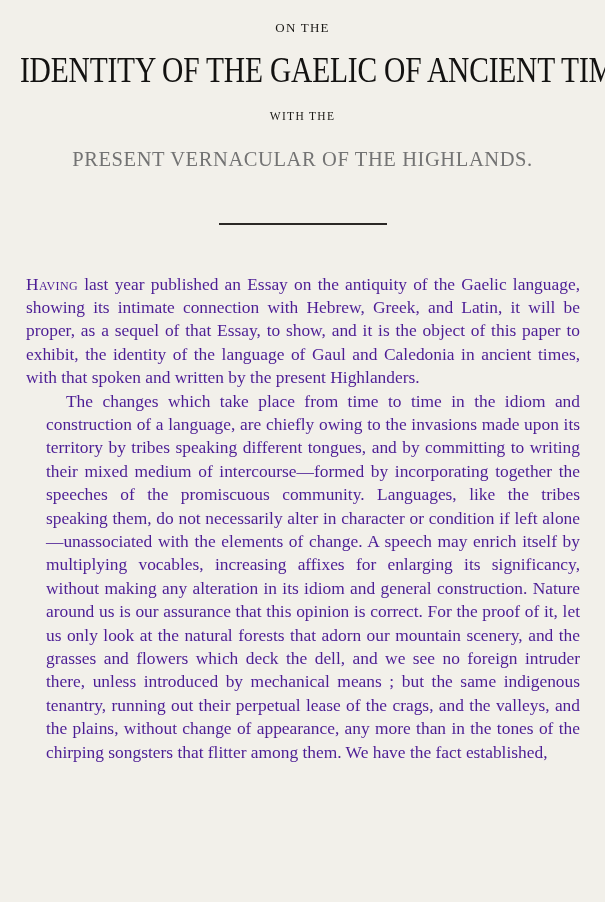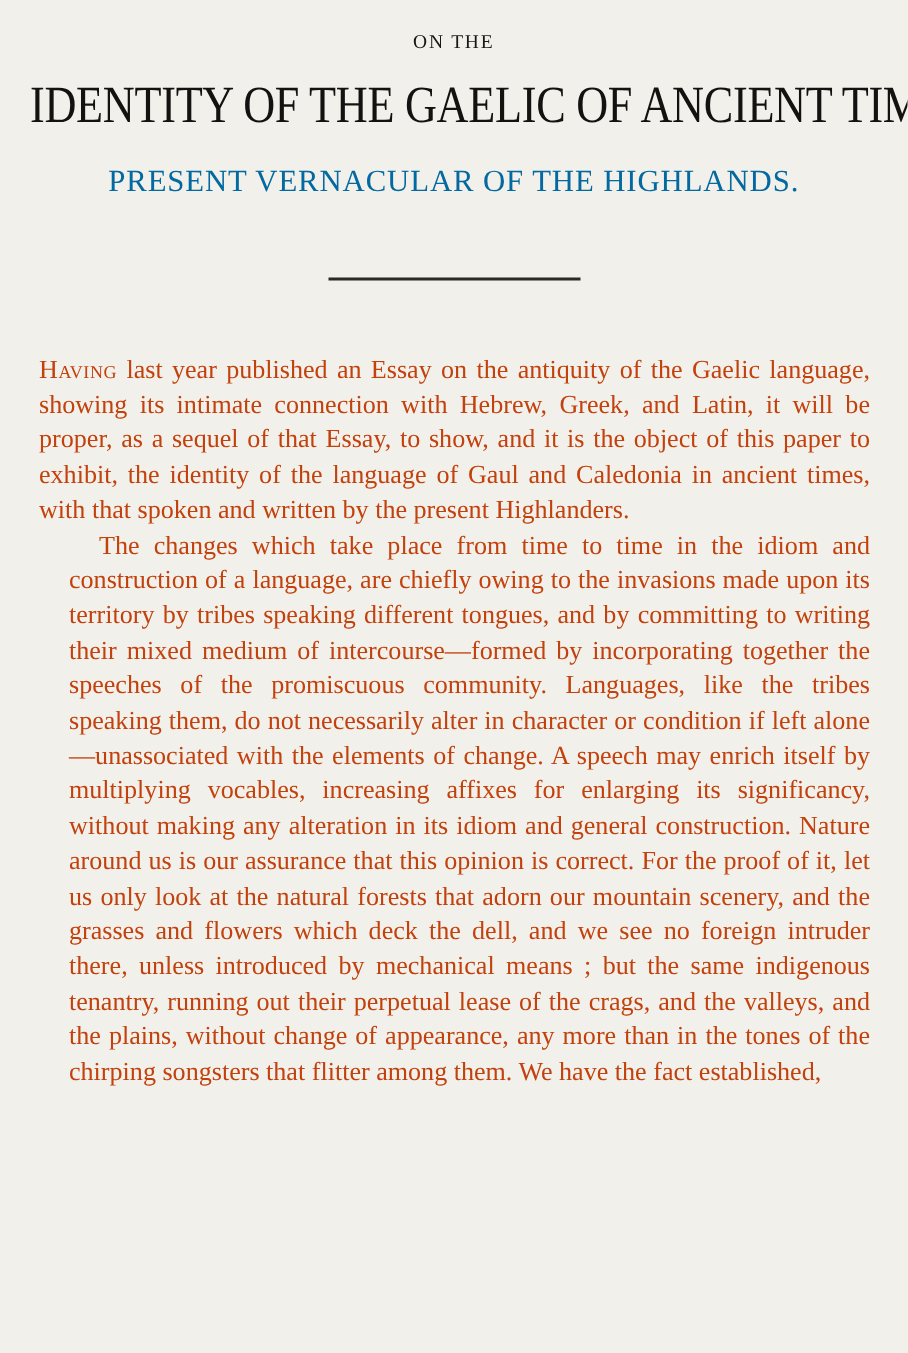--- a/index.html
+++ b/index.html
@@ -53,40 +53,40 @@
     text-transform: uppercase;
     margin: 18px 0 26px 0;
     color: #1a1815;
   }
   .title-sub {
     font-size: 20.5px;
     letter-spacing: 0.6px;
     text-transform: uppercase;
     font-weight: normal;
     margin: 16px 0 0 0;
-    color: #0369a1;
+    color: #737373;
     white-space: nowrap;
   }
   .rule-wrap {
     display: flex;
     justify-content: center;
     margin-top: 52px;
     margin-bottom: 48px;
   }
   .rule {
     width: 168px;
     height: 2px;
     background: #2b2825;
   }
   .body-text {
     font-size: 17.4px;
     line-height: 1.345;
     text-align: justify;
     text-justify: inter-word;
-    color: #c2410c;
+    color: #4c1d95;
     margin: 0 5px 0 6px;
     hyphens: manual;
   }
   .body-text p {
     margin: 0;
     text-indent: 0;
   }
   .body-text p.indent {
     text-indent: 20px;
     margin-left: 20px;
@@ -97,20 +97,21 @@
   }
 </style>
 </head>
 <body>
 
 <div class="page">
 
   <div class="heading-block">
     <div class="on-the">ON THE</div>
     <div class="title-main">IDENTITY OF THE GAELIC OF ANCIENT TIMES</div>
+    <div class="with-the">WITH THE</div>
     <div class="title-sub">PRESENT VERNACULAR OF THE HIGHLANDS.</div>
   </div>
 
   <div class="rule-wrap">
     <div class="rule"></div>
   </div>
 
   <div class="body-text">
     <p><span class="smallcaps">Having</span><span> last year published an Essay on the antiquity of the Gaelic language, showing its intimate connection with Hebrew, Greek, and Latin, it will be proper, as a sequel of that Essay, to show, and it is the object of this paper to exhibit, the identity of the language of Gaul and Caledonia in ancient times, with that spoken and written by the present Highlanders.</span></p>
     <p class="indent">The changes which take place from time to time in the idiom and construction of a language, are chiefly owing to the invasions made upon its territory by tribes speaking different tongues, and by committing to writing their mixed medium of intercourse—formed by incorporating together the speeches of the promiscuous community. Languages, like the tribes speaking them, do not necessarily alter in character or condition if left alone—unassociated with the elements of change. A speech may enrich itself by multiplying vocables, increasing affixes for enlarging its significancy, without making any alteration in its idiom and general construction. Nature around us is our assurance that this opinion is correct. For the proof of it, let us only look at the natural forests that adorn our mountain scenery, and the grasses and flowers which deck the dell, and we see no foreign intruder there, unless introduced by mechanical means ; but the same indigenous tenantry, running out their perpetual lease of the crags, and the valleys, and the plains, without change of appearance, any more than in the tones of the chirping songsters that flitter among them. We have the fact established,</p>

